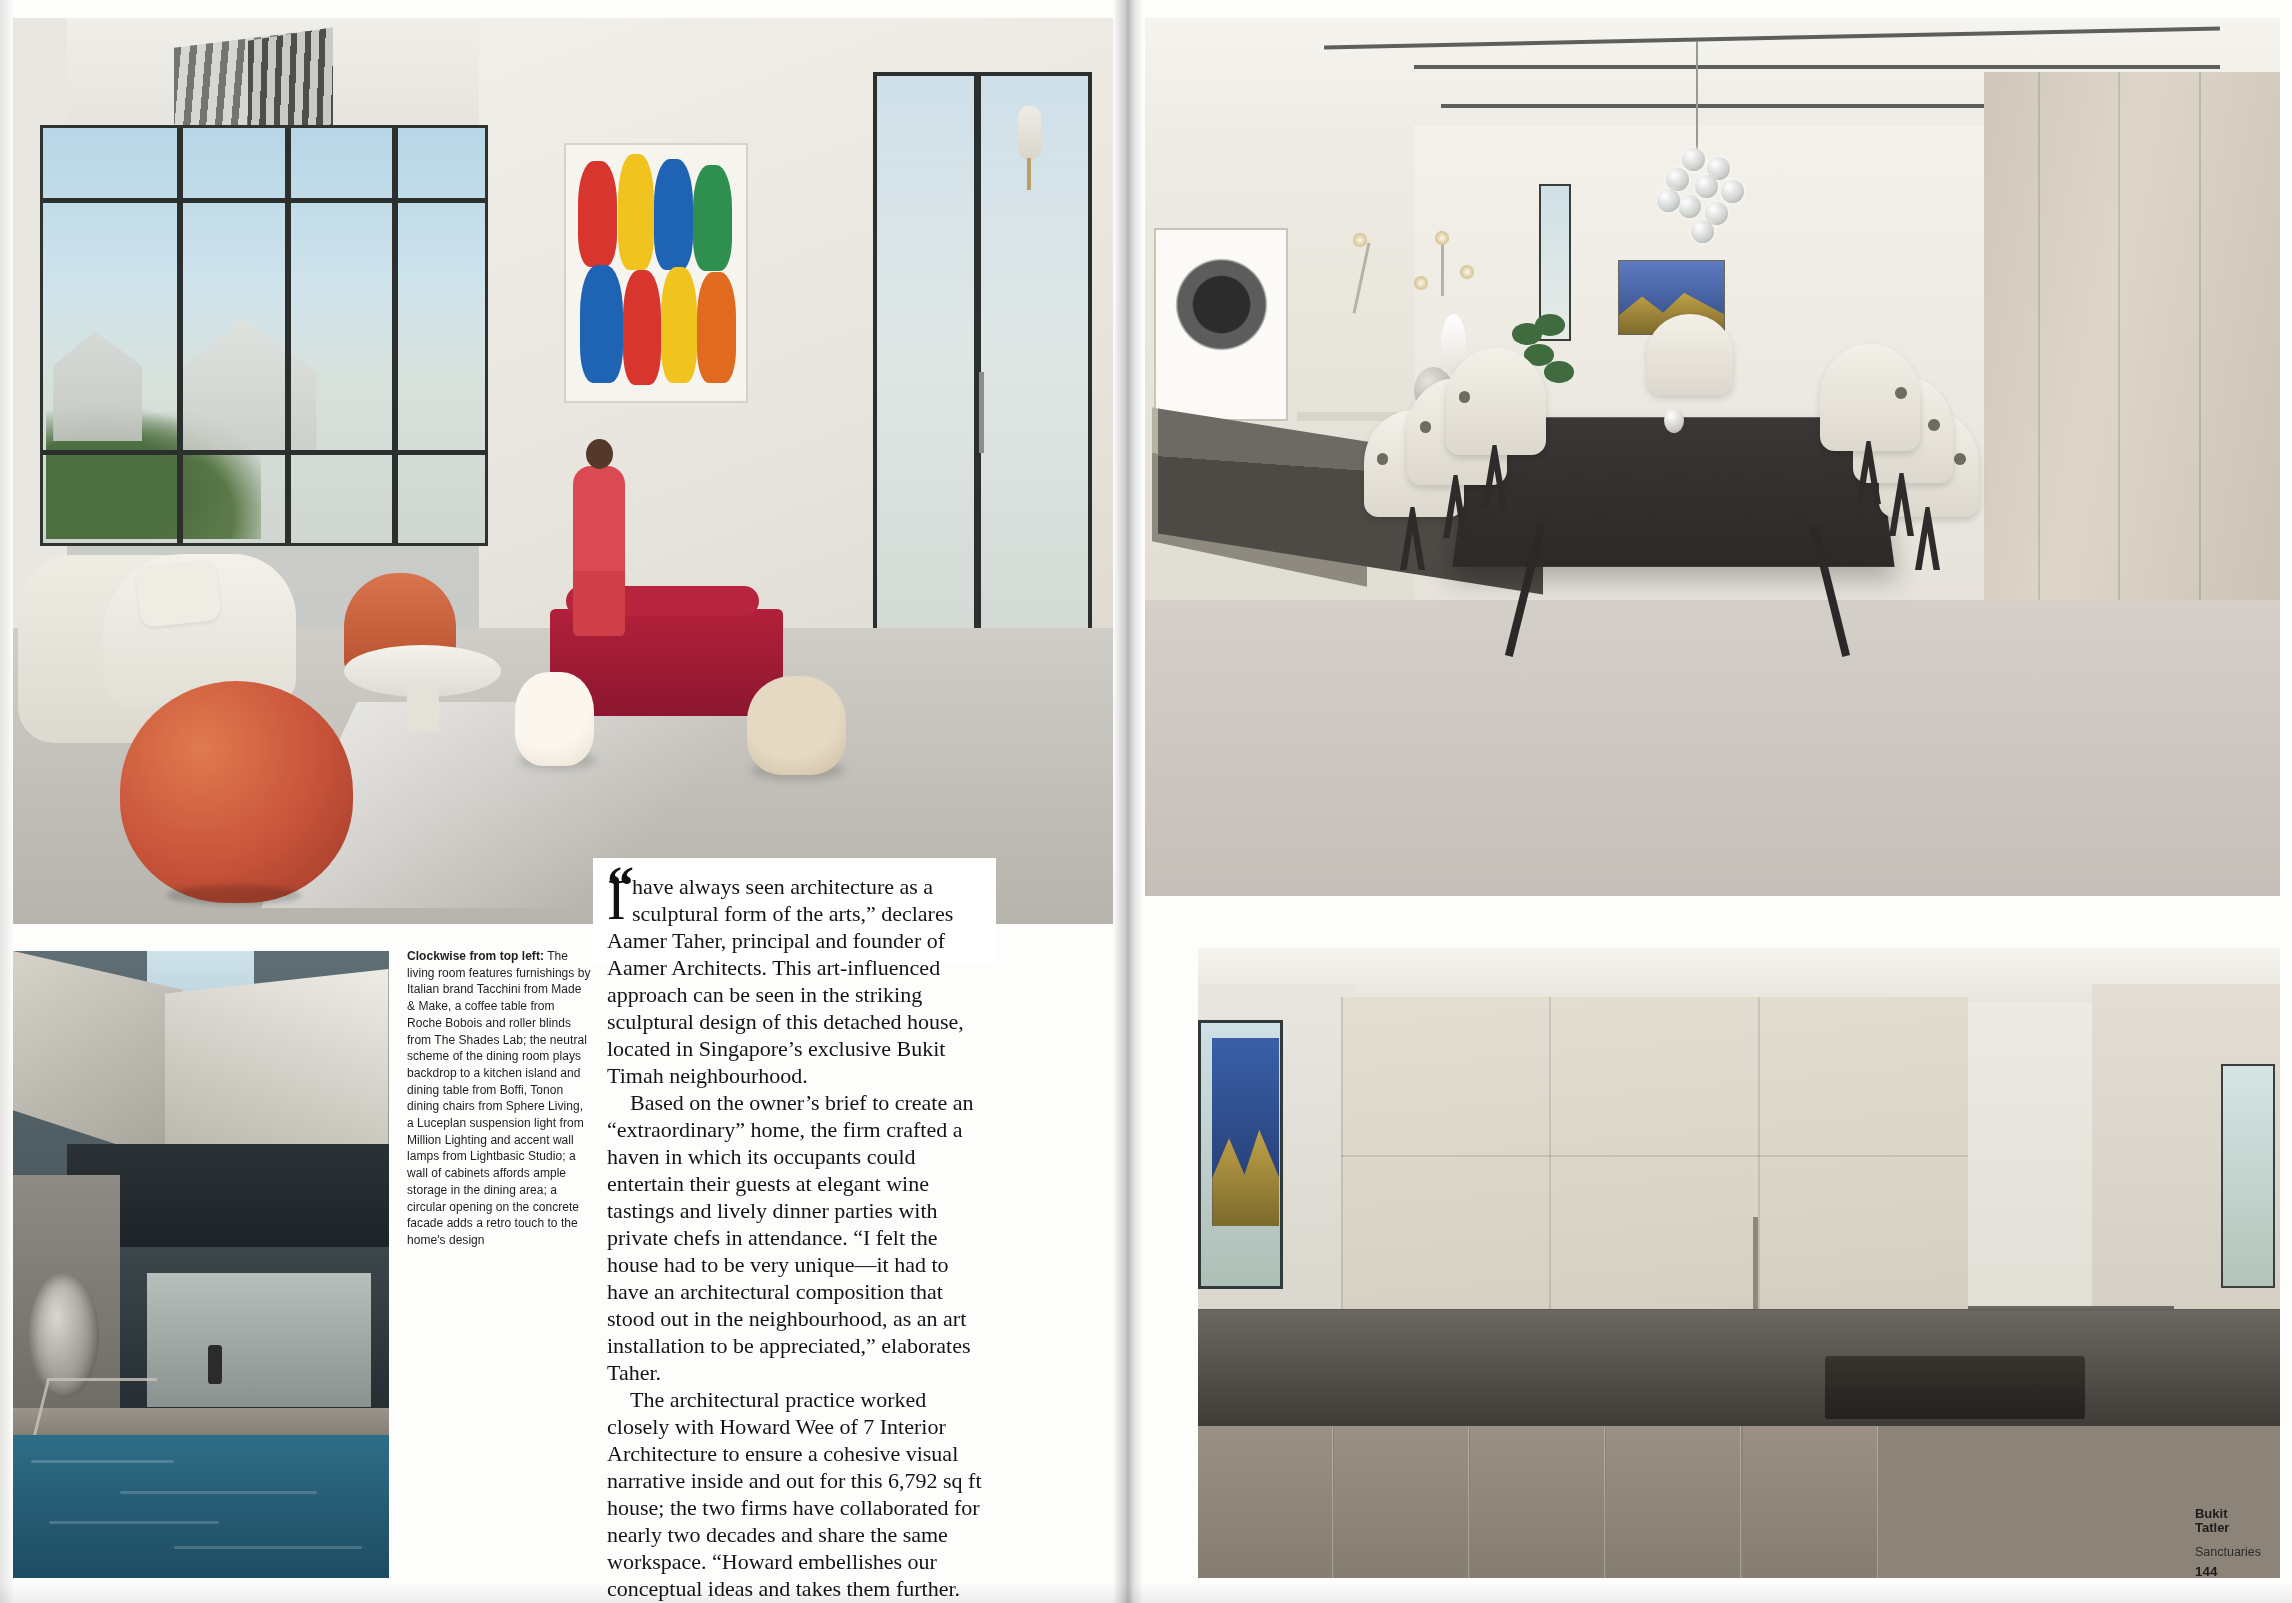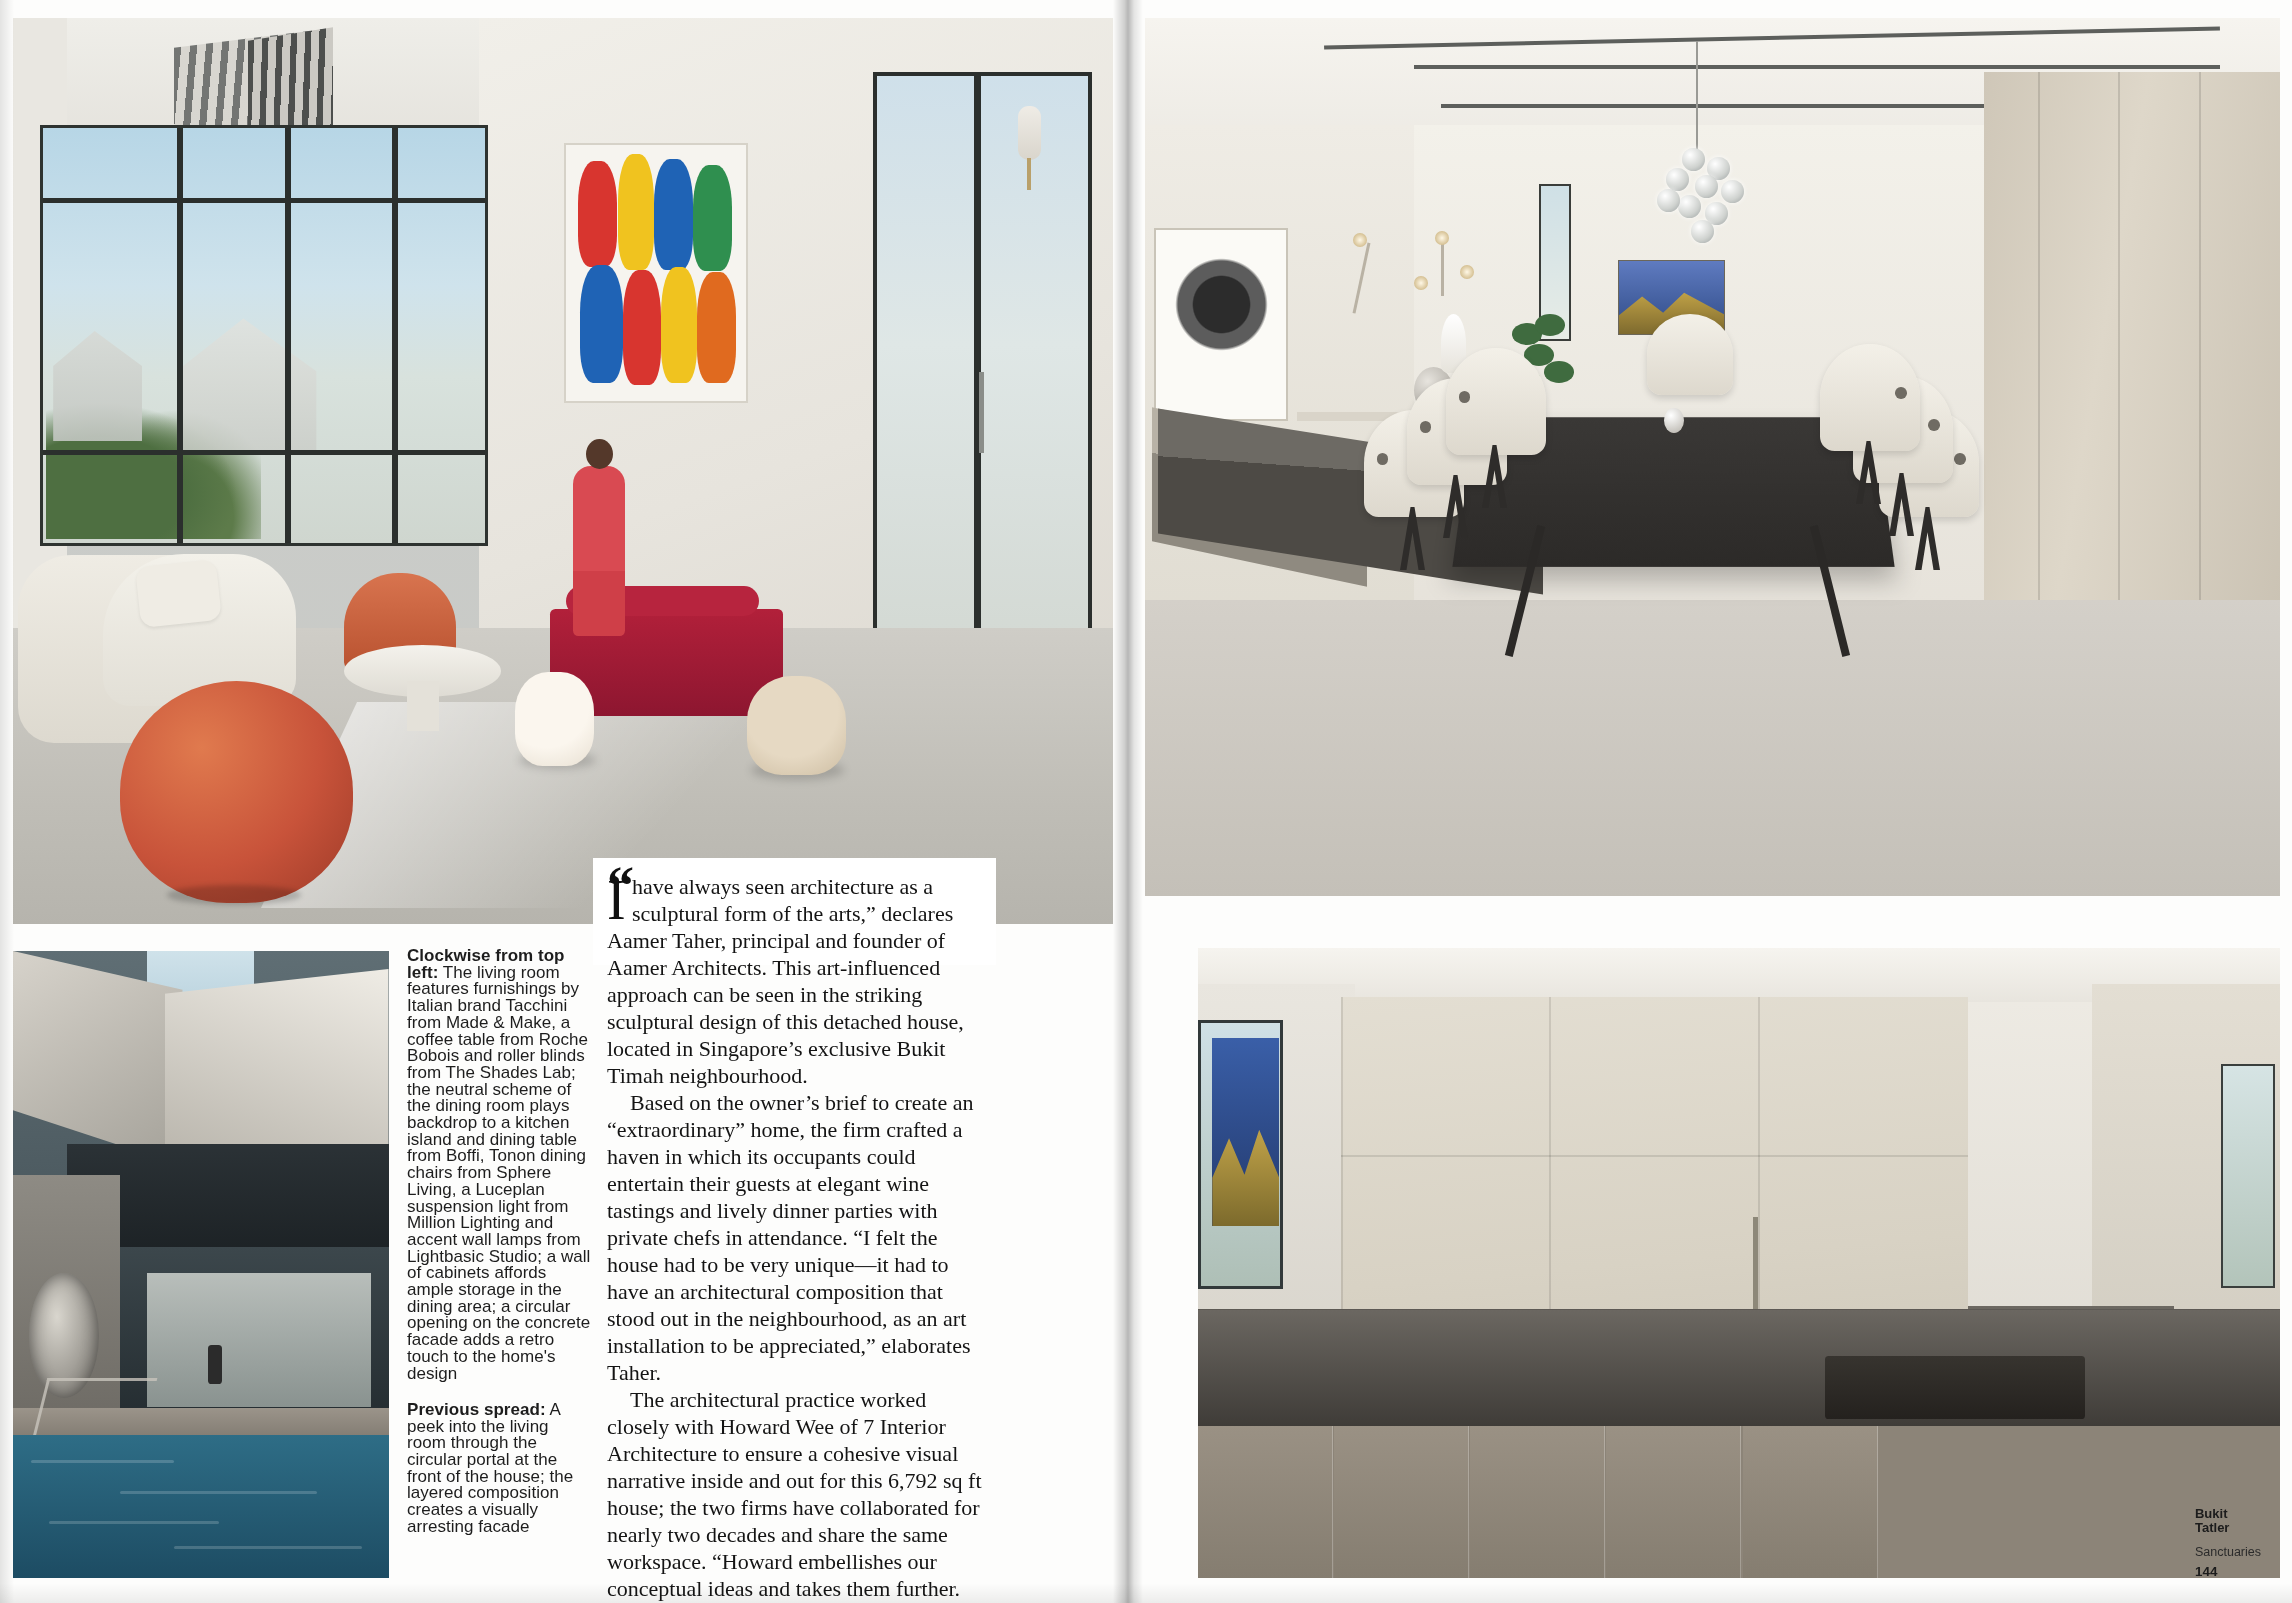--- a/index.html
+++ b/index.html
@@ -477,21 +477,21 @@
     background: linear-gradient(#6d6962, #49463f);
   }
 
   
   .caption-col {
     position: absolute;
     left: 407px;
     top: 948px;
     width: 184px;
     font-family: "Liberation Sans", sans-serif;
-    font-size: 17px;
+    font-size: 12px;
     line-height: 16.7px;
     color: #1d1d1d;
     letter-spacing: 0.04px;
   }
   .caption-col p { margin: 0 0 19.7px 0; }
   .caption-col b { font-weight: bold; }
 
   .pullquote-box {
     position: absolute;
     left: 593px;
@@ -750,21 +750,20 @@
     <div class="kt-sink"></div>
     <div class="kt-drawer" style="left:0;    width:134px;"></div>
     <div class="kt-drawer" style="left:136px;width:134px;"></div>
     <div class="kt-drawer" style="left:272px;width:134px;"></div>
     <div class="kt-drawer" style="left:408px;width:134px;"></div>
     <div class="kt-drawer" style="left:545px;width:134px;"></div>
   </div>
 
   <div class="caption-col">
     <p><b>Clockwise from top left:</b><span> The living room features furnishings by Italian brand Tacchini from Made &amp; Make, a coffee table from Roche Bobois and roller blinds from The Shades Lab; the neutral scheme of the dining room plays backdrop to a kitchen island and dining table from Boffi, Tonon dining chairs from Sphere Living, a Luceplan suspension light from Million Lighting and accent wall lamps from Lightbasic Studio; a wall of cabinets affords ample storage in the dining area; a circular opening on the concrete facade adds a retro touch to the home's design</span></p>
-    <p><b>Previous spread:</b><span> A peek into the living room through the circular portal at the front of the house; the layered composition creates a visually arresting facade</span></p>
   </div>
 
   <div class="pullquote-box"></div>
   <div class="quote-mark">“</div>
   <div class="body-col">
     <p class="first"><span class="dropcap">I</span><span>have always seen architecture as a sculptural form of the arts,” declares Aamer Taher, principal and founder of Aamer Architects. This art-influenced approach can be seen in the striking sculptural design of this detached house, located in Singapore’s exclusive Bukit Timah neighbourhood.</span></p>
     <p>Based on the owner’s brief to create an “extraordinary” home, the firm crafted a haven in which its occupants could entertain their guests at elegant wine tastings and lively dinner parties with private chefs in attendance. “I felt the house had to be very unique—it had to have an architectural composition that stood out in the neighbourhood, as an art installation to be appreciated,” elaborates Taher.</p>
     <p>The architectural practice worked closely with Howard Wee of 7 Interior Architecture to ensure a cohesive visual narrative inside and out for this 6,792 sq ft house; the two firms have collaborated for nearly two decades and share the same workspace. “Howard embellishes our conceptual ideas and takes them further. He was extremely adept at fitting and furnishing the house with his fine taste,” says Taher.</p>
   </div>
 

